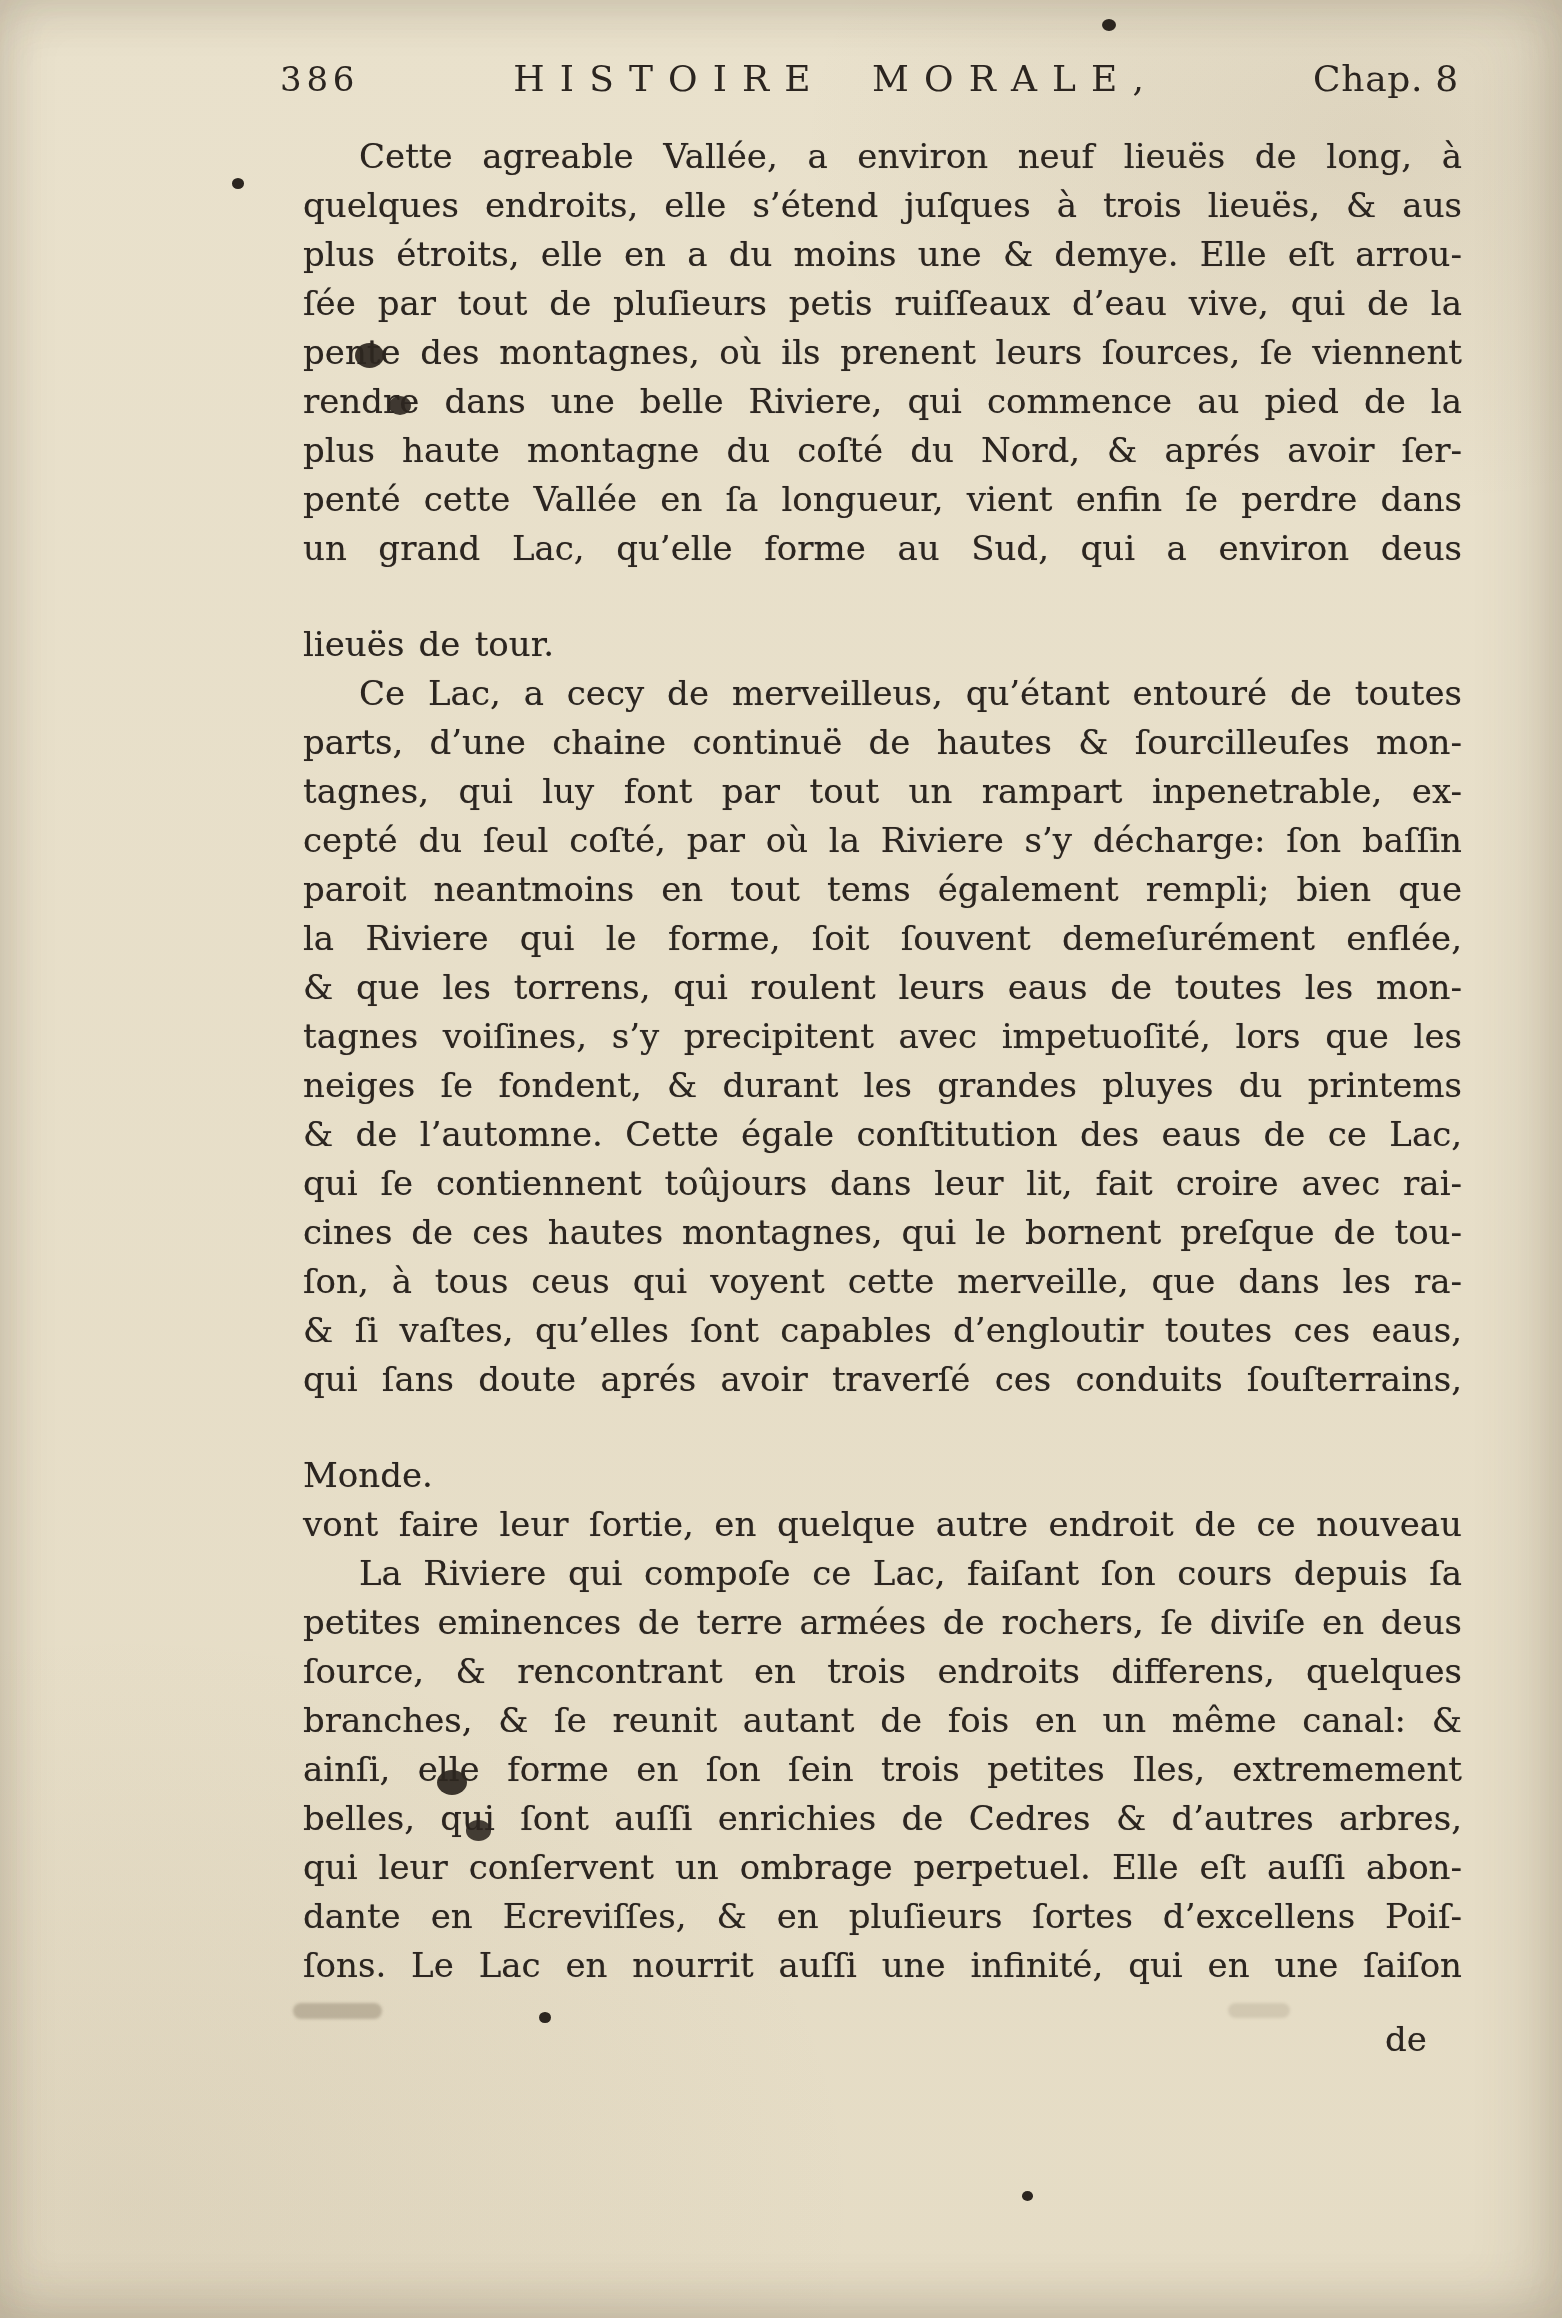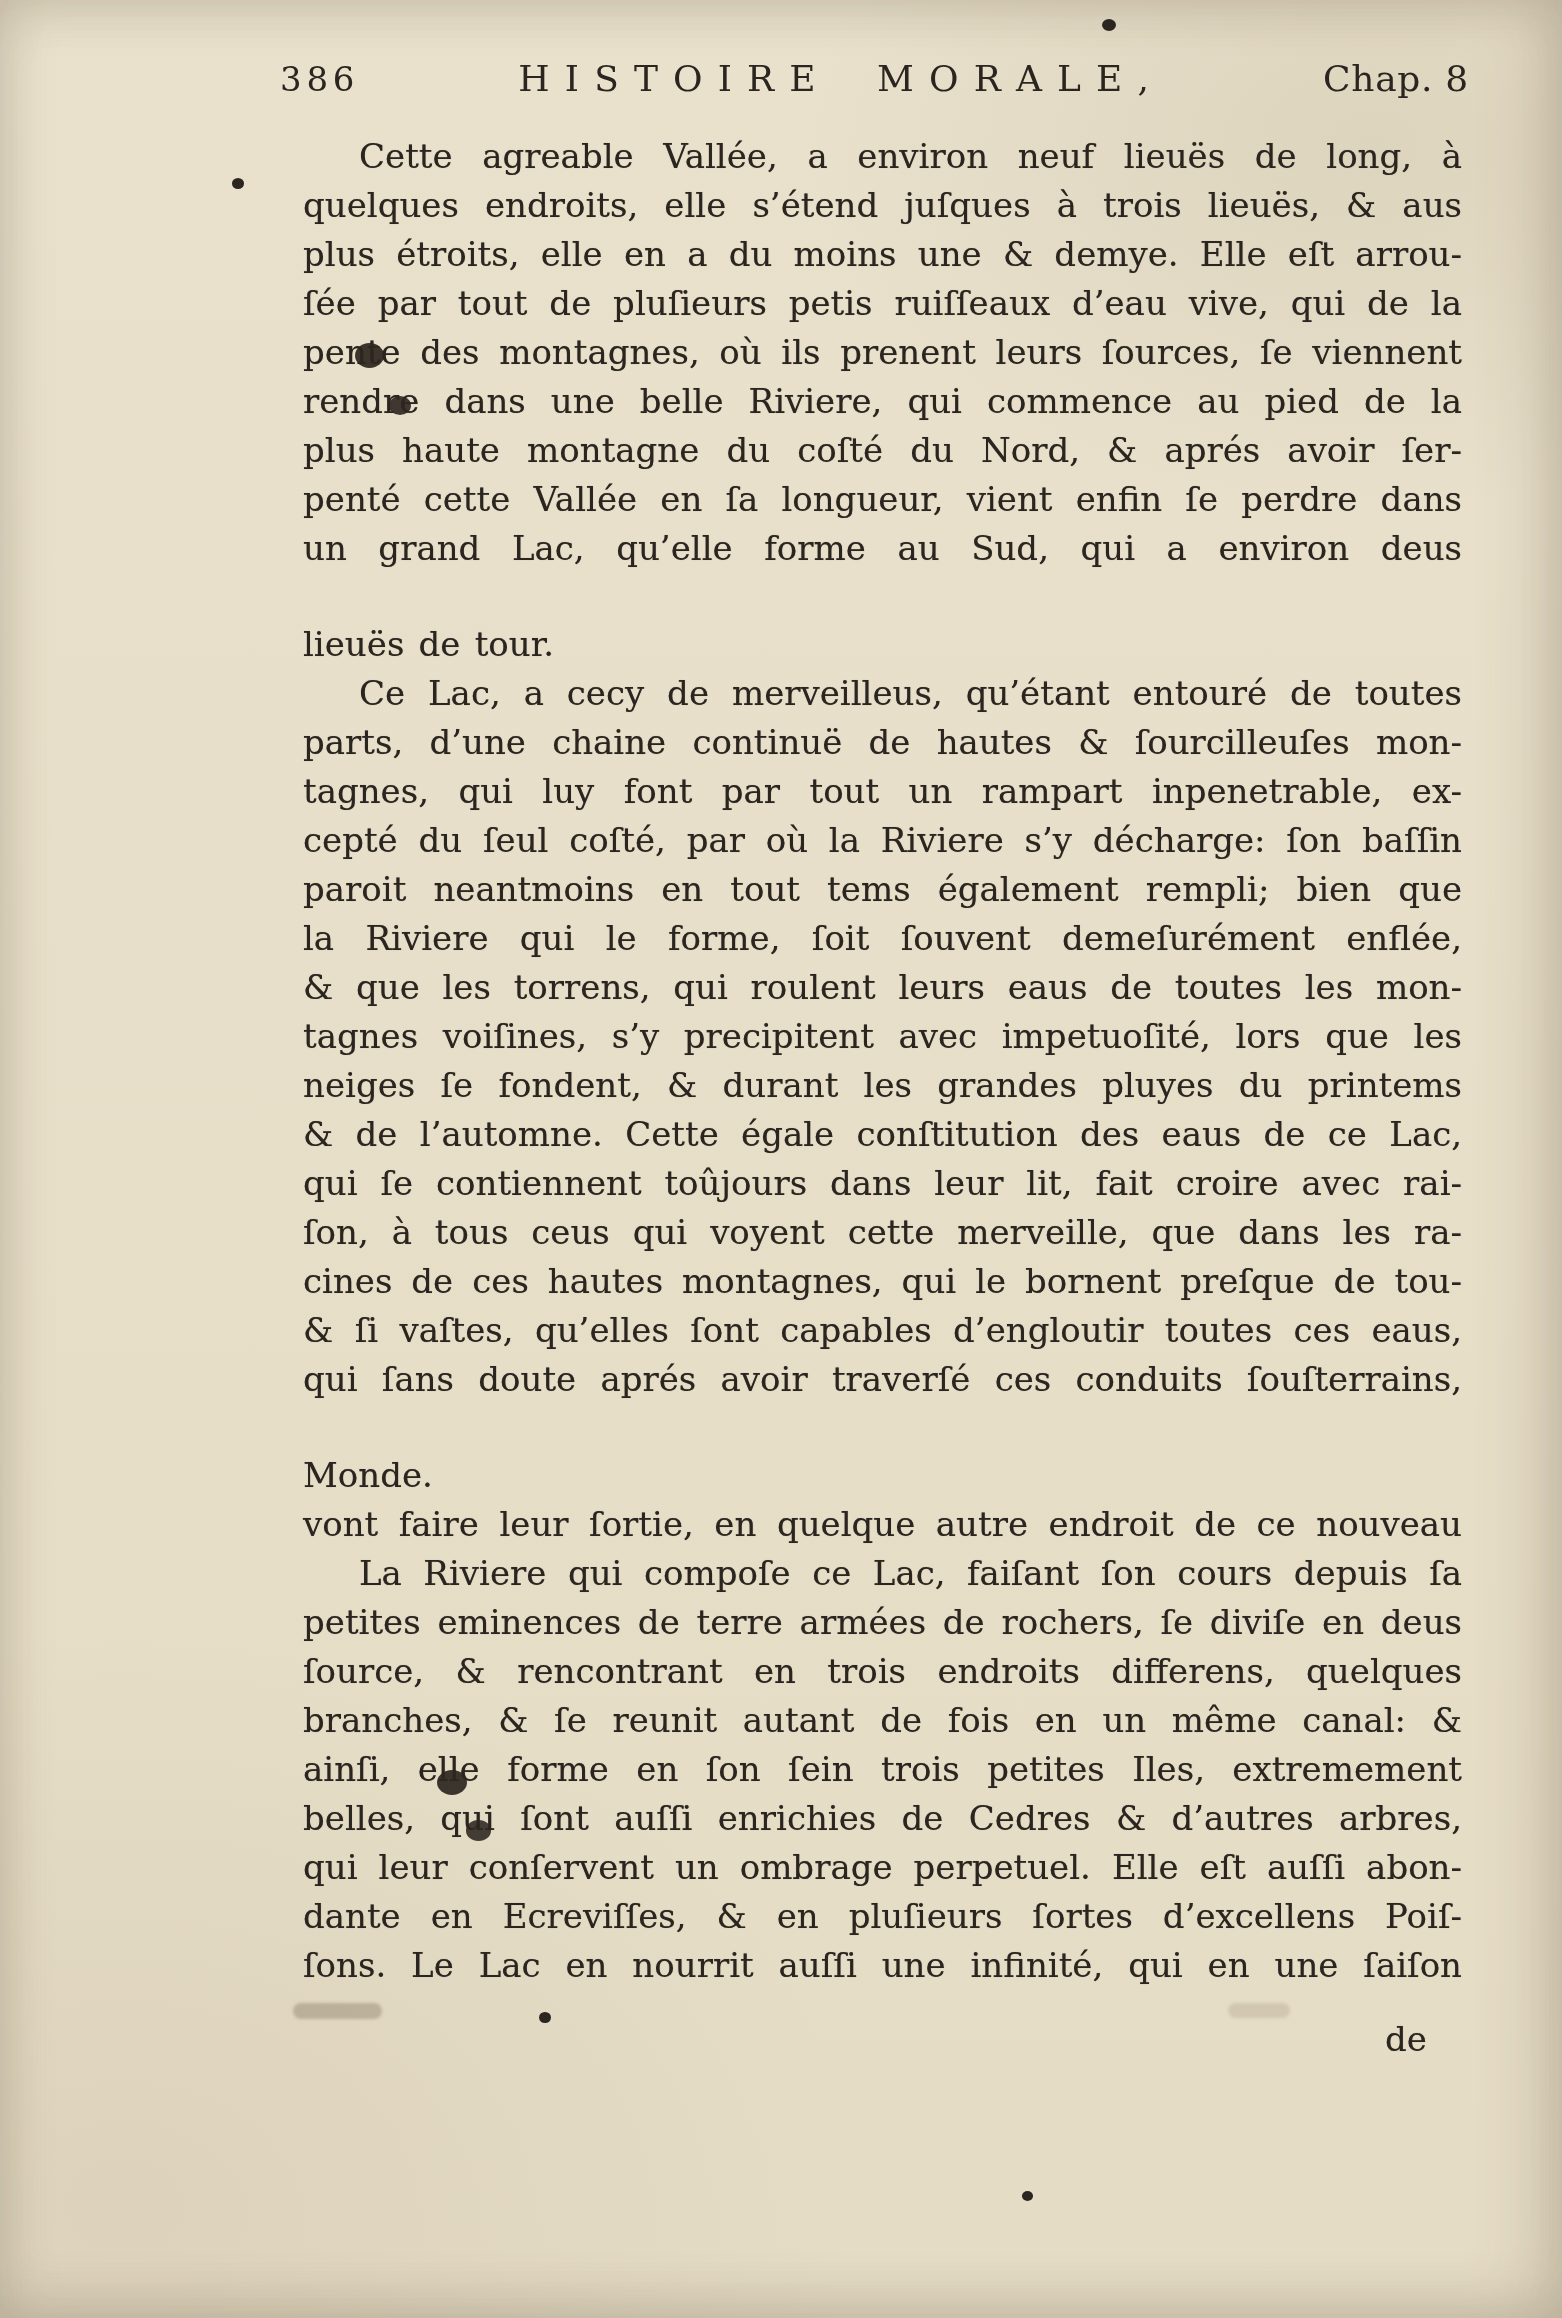--- a/index.html
+++ b/index.html
@@ -17,21 +17,21 @@
       inset 17px 0 48px rgba(95,80,58,.08),
       inset 0 -24px 48px rgba(95,80,58,.10),
       inset 0 17px 41px rgba(95,80,58,.06);
     font-family: "DejaVu Serif", "Liberation Serif", serif;
     color: #2b2520;
     overflow: hidden;
   }
   .header {
     position: absolute;
     left: 280px;
-    right: 93px;
+    right: 103px;
     top: 58px;
     display: flex;
     justify-content: space-between;
     align-items: baseline;
   }
   .pagenum {
     font-size: 34px;
     letter-spacing: 4.8px;
   }
   .running-title {
@@ -107,22 +107,22 @@
       <div class="line">parts, d’une chaine continuë de hautes &amp; ſourcilleuſes mon-</div>
       <div class="line">tagnes, qui luy font par tout un rampart inpenetrable, ex-</div>
       <div class="line">cepté du ſeul coſté, par où la Riviere s’y décharge: ſon baſſin</div>
       <div class="line">paroit neantmoins en tout tems également rempli; bien que</div>
       <div class="line">la Riviere qui le forme, ſoit ſouvent demeſurément enflée,</div>
       <div class="line">&amp; que les torrens, qui roulent leurs eaus de toutes les mon-</div>
       <div class="line">tagnes voiſines, s’y precipitent avec impetuoſité, lors que les</div>
       <div class="line">neiges ſe fondent, &amp; durant les grandes pluyes du printems</div>
       <div class="line">&amp; de l’automne.  Cette égale conſtitution des eaus de ce Lac,</div>
       <div class="line">qui ſe contiennent toûjours dans leur lit, fait croire avec rai-</div>
+      <div class="line">cines de ces hautes montagnes, qui le bornent preſque de tou-</div>
       <div class="line">ſon, à tous ceus qui voyent cette merveille, que dans les ra-</div>
-      <div class="line">cines de ces hautes montagnes, qui le bornent preſque de tou-</div>
       <div class="line">&amp; ſi vaſtes, qu’elles ſont capables d’engloutir toutes ces eaus,</div>
       <div class="line">qui ſans doute aprés avoir traverſé ces conduits ſouſterrains,</div>
       <div class="line no-stretch">Monde.</div>
       <div class="line">vont faire leur ſortie, en quelque autre endroit de ce nouveau</div>
       <div class="line indent">La Riviere qui compoſe ce Lac, faiſant ſon cours depuis ſa</div>
       <div class="line">petites eminences de terre armées de rochers, ſe diviſe en deus</div>
       <div class="line">ſource, &amp; rencontrant en trois endroits differens, quelques</div>
       <div class="line">branches, &amp; ſe reunit autant de fois en un même canal: &amp;</div>
       <div class="line">ainſi, elle forme en ſon ſein trois petites Iles, extremement</div>
       <div class="line">belles, qui ſont auſſi enrichies de Cedres &amp; d’autres arbres,</div>

